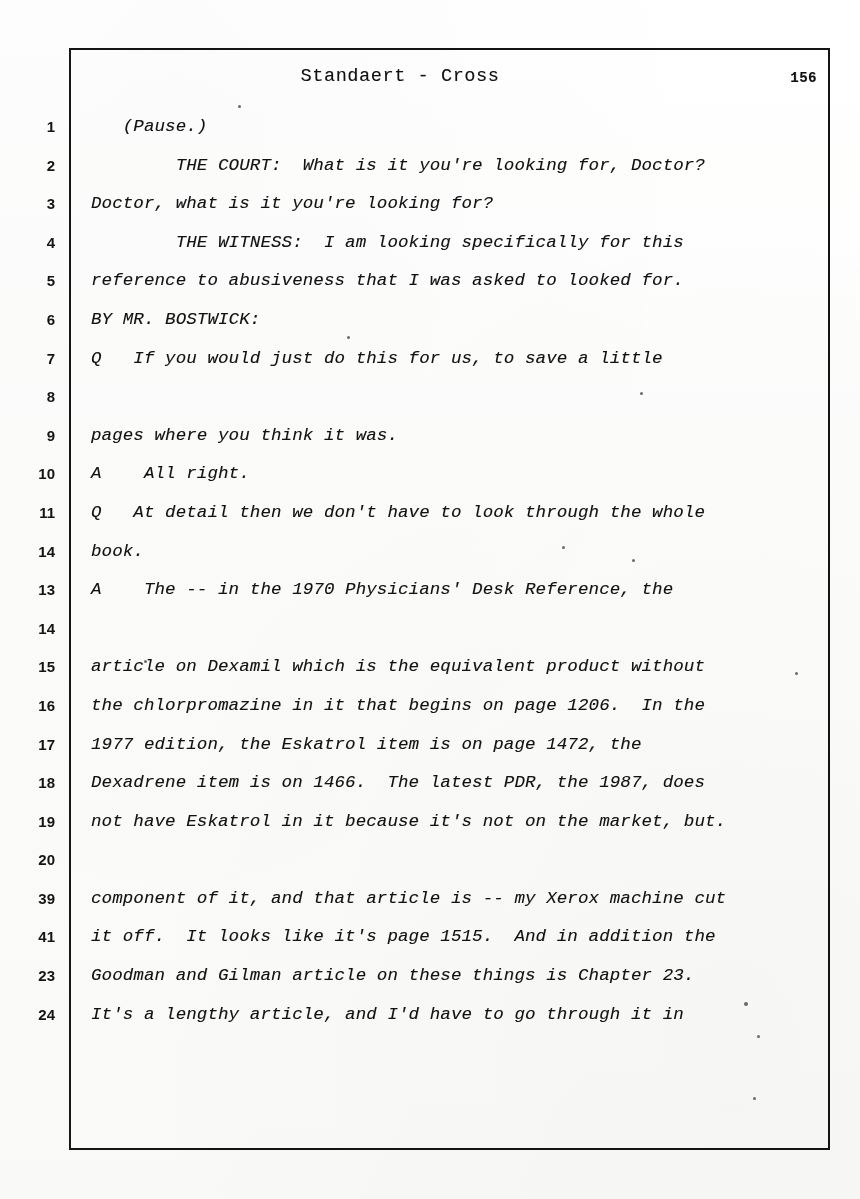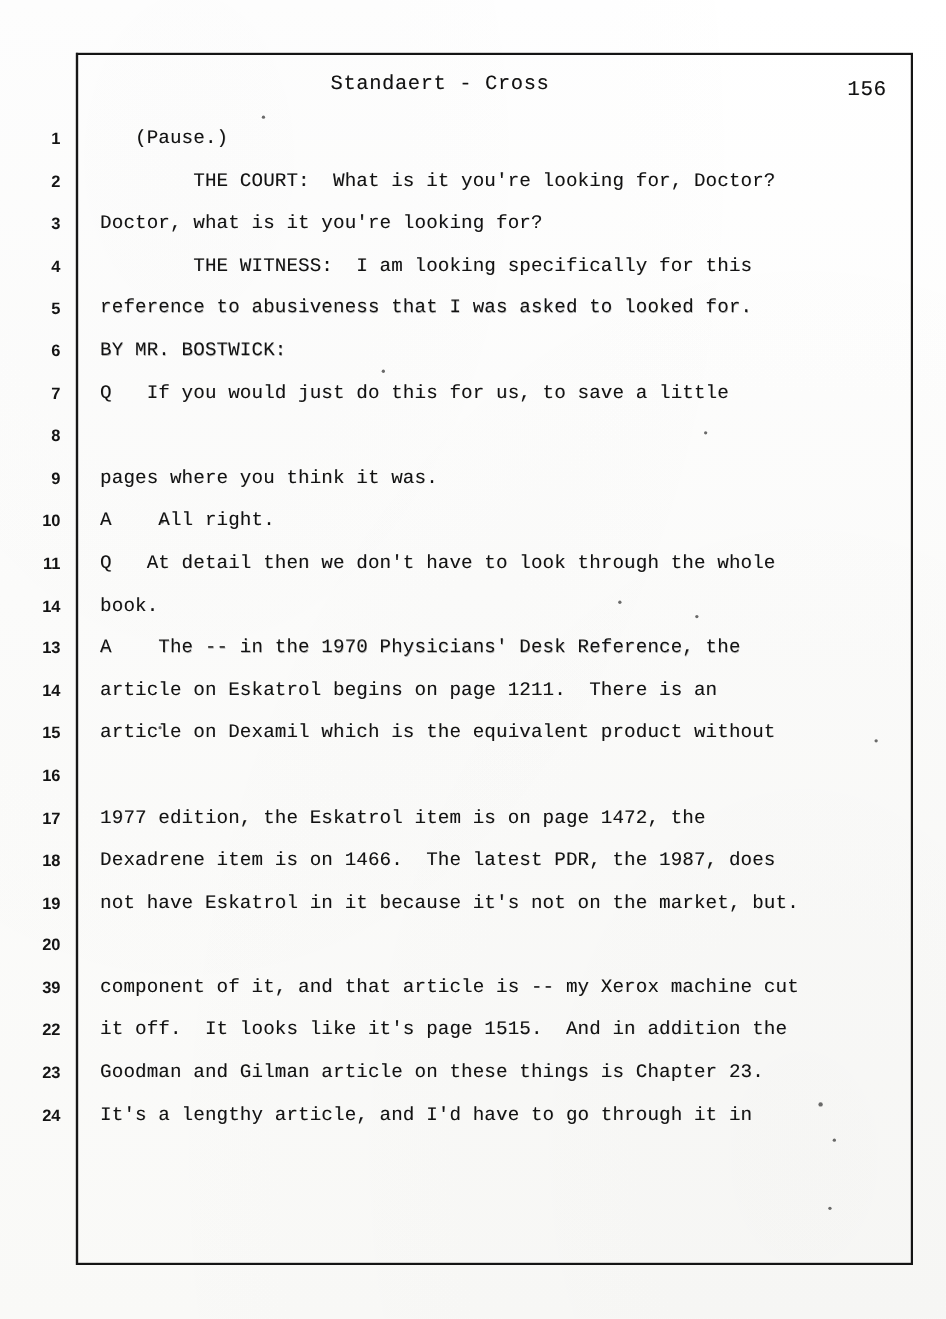--- a/index.html
+++ b/index.html
@@ -66,24 +66,25 @@
     top: 0;
     width: 640px;
     text-align: center;
     font-size: 18.5px;
     letter-spacing: 0.6px;
     white-space: pre;
   }
 
   #header .page-number {
     position: absolute;
-    right: 14px;
+    right: 3px;
     top: 4px;
-    font-size: 19px;
+    font-size: 14px;
     letter-spacing: 0.5px;
+    font-weight: bold;
   }
 
   
   .speck {
     position: absolute;
     background: #3a3a3a;
     border-radius: 50%;
     opacity: 0.75;
     pointer-events: none;
   }
@@ -116,20 +117,21 @@
   .line-text {
     position: absolute;
     left: 91px;
     top: 0;
     width: 730px;
     font-size: 17.4px;
     line-height: 28px;
     letter-spacing: 0.15px;
     white-space: pre;
     color: #121212;
+    font-style: italic;
   }
 
   
   .line-text, #header .caption, #header .page-number {
     text-shadow: 0.35px 0.25px 0 rgba(0,0,0,0.30);
   }
 </style>
 </head>
 <body>
 
@@ -205,28 +207,28 @@
     <div class="line">
       <div class="line-number">14</div>
       <div class="line-text">book.</div>
     </div>
     <div class="line">
       <div class="line-number">13</div>
       <div class="line-text">A    The -- in the 1970 Physicians' Desk Reference, the</div>
     </div>
     <div class="line">
       <div class="line-number">14</div>
-      <div class="line-text">article on Eskatrol begins on page 1211.  There is an</div>
     </div>
     <div class="line">
       <div class="line-number">15</div>
       <div class="line-text">article on Dexamil which is the equivalent product without</div>
     </div>
     <div class="line">
       <div class="line-number">16</div>
+      <div class="line-text">the chlorpromazine in it that begins on page 1206.  In the</div>
     </div>
     <div class="line">
       <div class="line-number">17</div>
       <div class="line-text">1977 edition, the Eskatrol item is on page 1472, the</div>
     </div>
     <div class="line">
       <div class="line-number">18</div>
       <div class="line-text">Dexadrene item is on 1466.  The latest PDR, the 1987, does</div>
     </div>
     <div class="line">
@@ -234,21 +236,21 @@
       <div class="line-text">not have Eskatrol in it because it's not on the market, but.</div>
     </div>
     <div class="line">
       <div class="line-number">20</div>
     </div>
     <div class="line">
       <div class="line-number">39</div>
       <div class="line-text">component of it, and that article is -- my Xerox machine cut</div>
     </div>
     <div class="line">
-      <div class="line-number">22</div>
+      <div class="line-number">41</div>
       <div class="line-text">it off.  It looks like it's page 1515.  And in addition the</div>
     </div>
     <div class="line">
       <div class="line-number">23</div>
       <div class="line-text">Goodman and Gilman article on these things is Chapter 23.</div>
     </div>
     <div class="line">
       <div class="line-number">24</div>
       <div class="line-text">It's a lengthy article, and I'd have to go through it in</div>
     </div>

